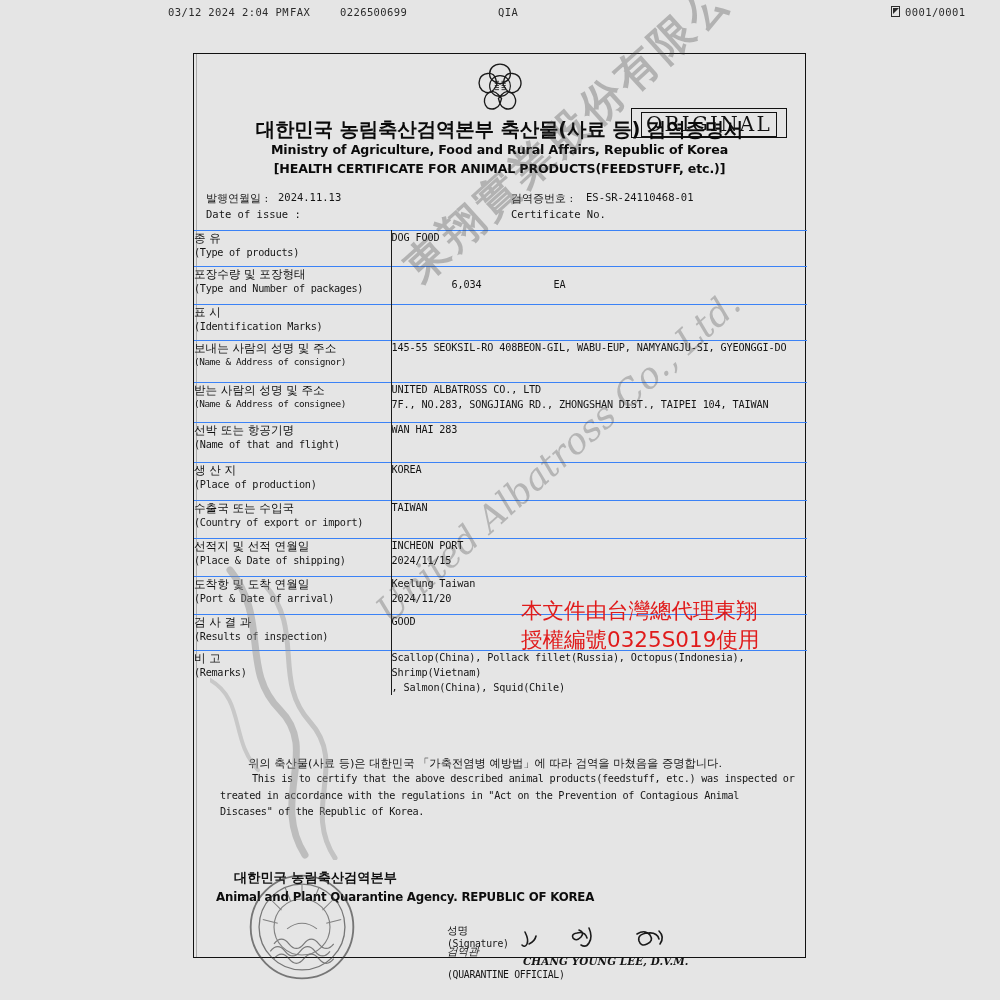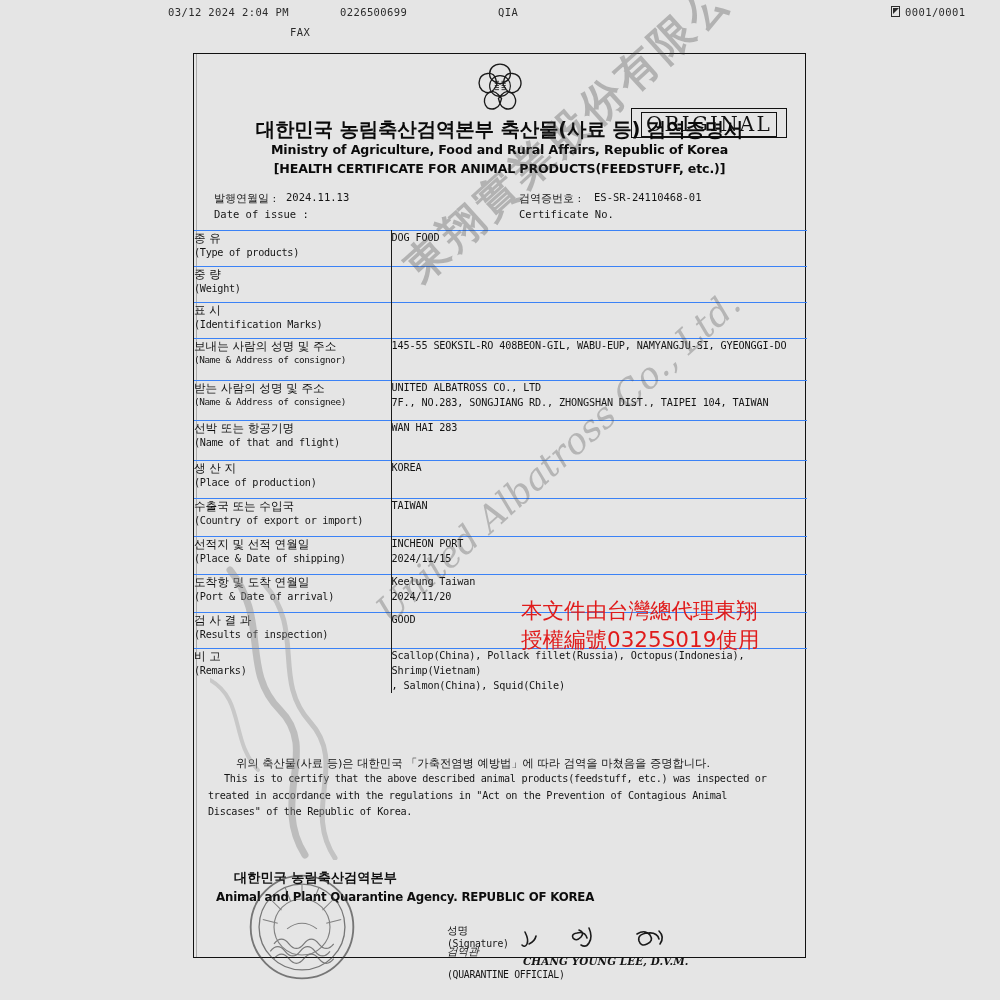--- a/index.html
+++ b/index.html
@@ -22,21 +22,21 @@
     top: 6px; left: 0; width: 1000px;
     height: 16px;
     font-family: "DejaVu Sans Mono", "Liberation Mono", monospace;
     font-size: 10.5px;
     color: #2b2b2b;
     letter-spacing: 0.4px;
     white-space: nowrap;
   }
   .fax-header .fx { position: absolute; top: 0; }
   .fx-date   { left: 168px; }
-  .fx-fax    { left: 290px; margin-top: 20px; }
+  .fx-fax    { left: 290px; }
   .fx-num    { left: 340px; }
   .fx-qia    { left: 498px; }
   .fx-pages  { left: 905px; }
   .fx-pgicon {
     left: 891px; top: 0px;
     display: inline-block;
     width: 9px; height: 11px;
     border: 1.2px solid #2b2b2b;
     position: absolute;
   }
@@ -116,21 +116,21 @@
     text-align: center;
     font-size: 12.6px;
     font-weight: bold;
     color: #0a0a0a;
     letter-spacing: -0.15px;
   }
 
   
   .issue-row {
     position: absolute;
-    top: 136px; left: 8px; width: 100%;
+    top: 136px; left: 0; width: 100%;
     height: 38px;
     font-family: "DejaVu Sans Mono", "Liberation Mono", monospace;
     font-size: 10.5px;
     color: #151515;
   }
   .issue-row .lbl-ko { font-family: "DejaVu Sans", "Liberation Sans", sans-serif; font-size: 11px; }
   .ir-c { position: absolute; white-space: nowrap; }
   .ir-issue-ko { left: 12px;  top: 1px; }
   .ir-issue-en { left: 12px;  top: 18px; }
   .ir-cert-ko  { left: 317px; top: 1px; }
@@ -184,38 +184,38 @@
   .val-line { display: block; }
   .val-pkg { position: relative; height: 100%; }
   .val-pkg .qty { position: absolute; left: 60px; top: 11px; }
   .val-pkg .unit { position: absolute; left: 162px; top: 11px; }
   .val-mid { padding-top: 12px; }
   .val-rem { font-size: 9.9px; letter-spacing: -0.35px; line-height: 1.5; }
 
   
   .statement {
     position: absolute;
-    top: 702px; left: 0; width: 613px;
+    top: 702px; left: 12px; width: 613px;
     padding: 0 14px;
     color: #141414;
   }
   .st-ko {
     font-family: "DejaVu Sans", "Liberation Sans", sans-serif;
     font-size: 11.3px;
     margin-left: 28px;
     line-height: 1.35;
     white-space: nowrap;
   }
   .st-en {
     font-family: "DejaVu Sans Mono", "Liberation Mono", monospace;
     font-size: 10.2px;
     line-height: 1.62;
     letter-spacing: -0.3px;
   }
-  .st-en.i1 { margin-left: 16px; }
+  .st-en.i1 { margin-left: 32px; }
 
   
   .agency {
     position: absolute;
     top: 815px; left: 0; width: 613px;
     text-align: left;
   }
   .ag-ko {
     font-family: "DejaVu Sans", "Liberation Sans", sans-serif;
     font-size: 13.2px; font-weight: bold;
@@ -375,30 +375,33 @@
         <tr style="height:36px">
           <td class="lbl">
             <div class="ko">종 유</div>
             <div class="en">(Type of products)</div>
           </td>
           <td class="val">
             <span class="val-line">DOG FOOD</span>
           </td>
         </tr>
 
-
-        <tr style="height:36px">
-          <td class="lbl">
-            <div class="ko">중 량</div>
-            <div class="en">(Weight)</div>
+        <tr style="height:38px">
+          <td class="lbl">
+            <div class="ko">포장수량 및 포장형태</div>
+            <div class="en">(Type and Number of packages)</div>
           </td>
           <td class="val">
-            <span class="val-line"></span>
-          </td>
-        </tr>
+            <div class="val-pkg">
+              <span class="qty">6,034</span>
+              <span class="unit">EA</span>
+            </div>
+          </td>
+        </tr>
+
 
         <tr style="height:36px">
           <td class="lbl">
             <div class="ko">표 시</div>
             <div class="en">(Identification Marks)</div>
           </td>
           <td class="val">
             <span class="val-line"></span>
           </td>
         </tr>

